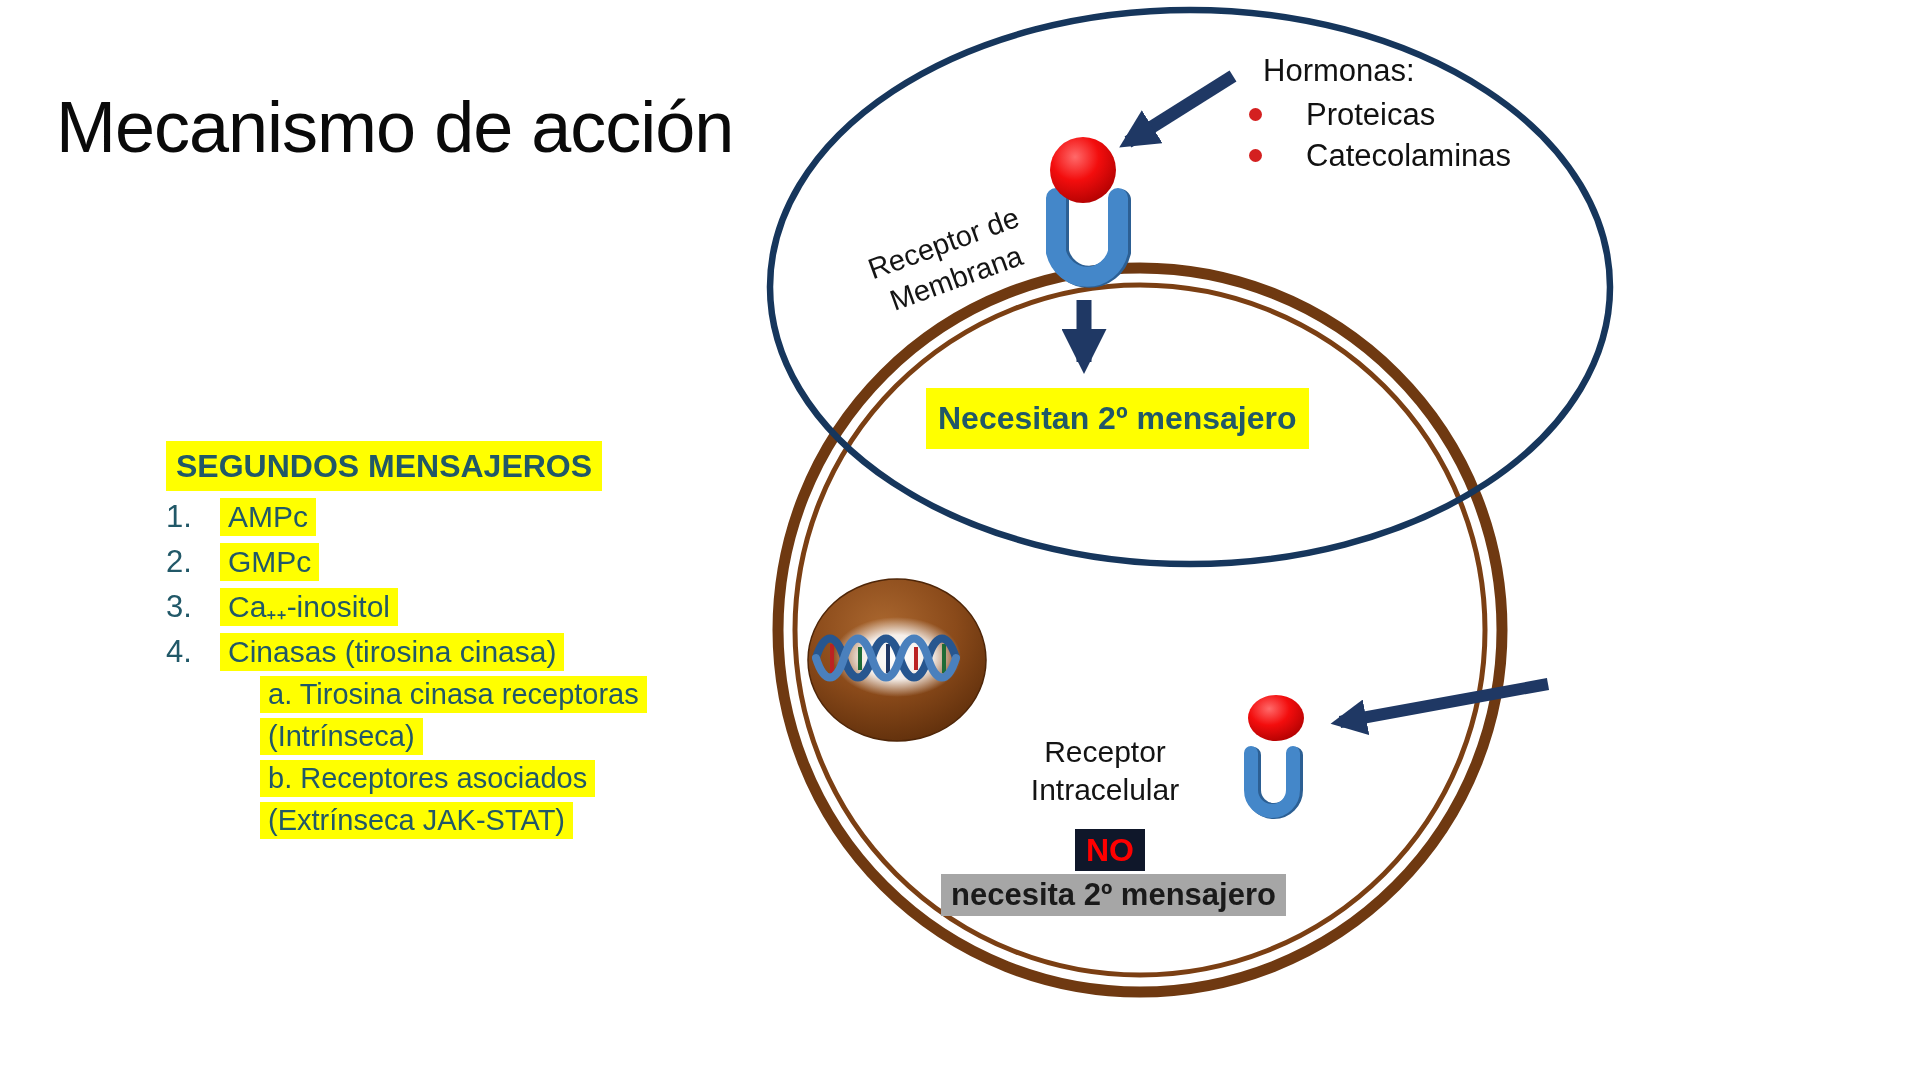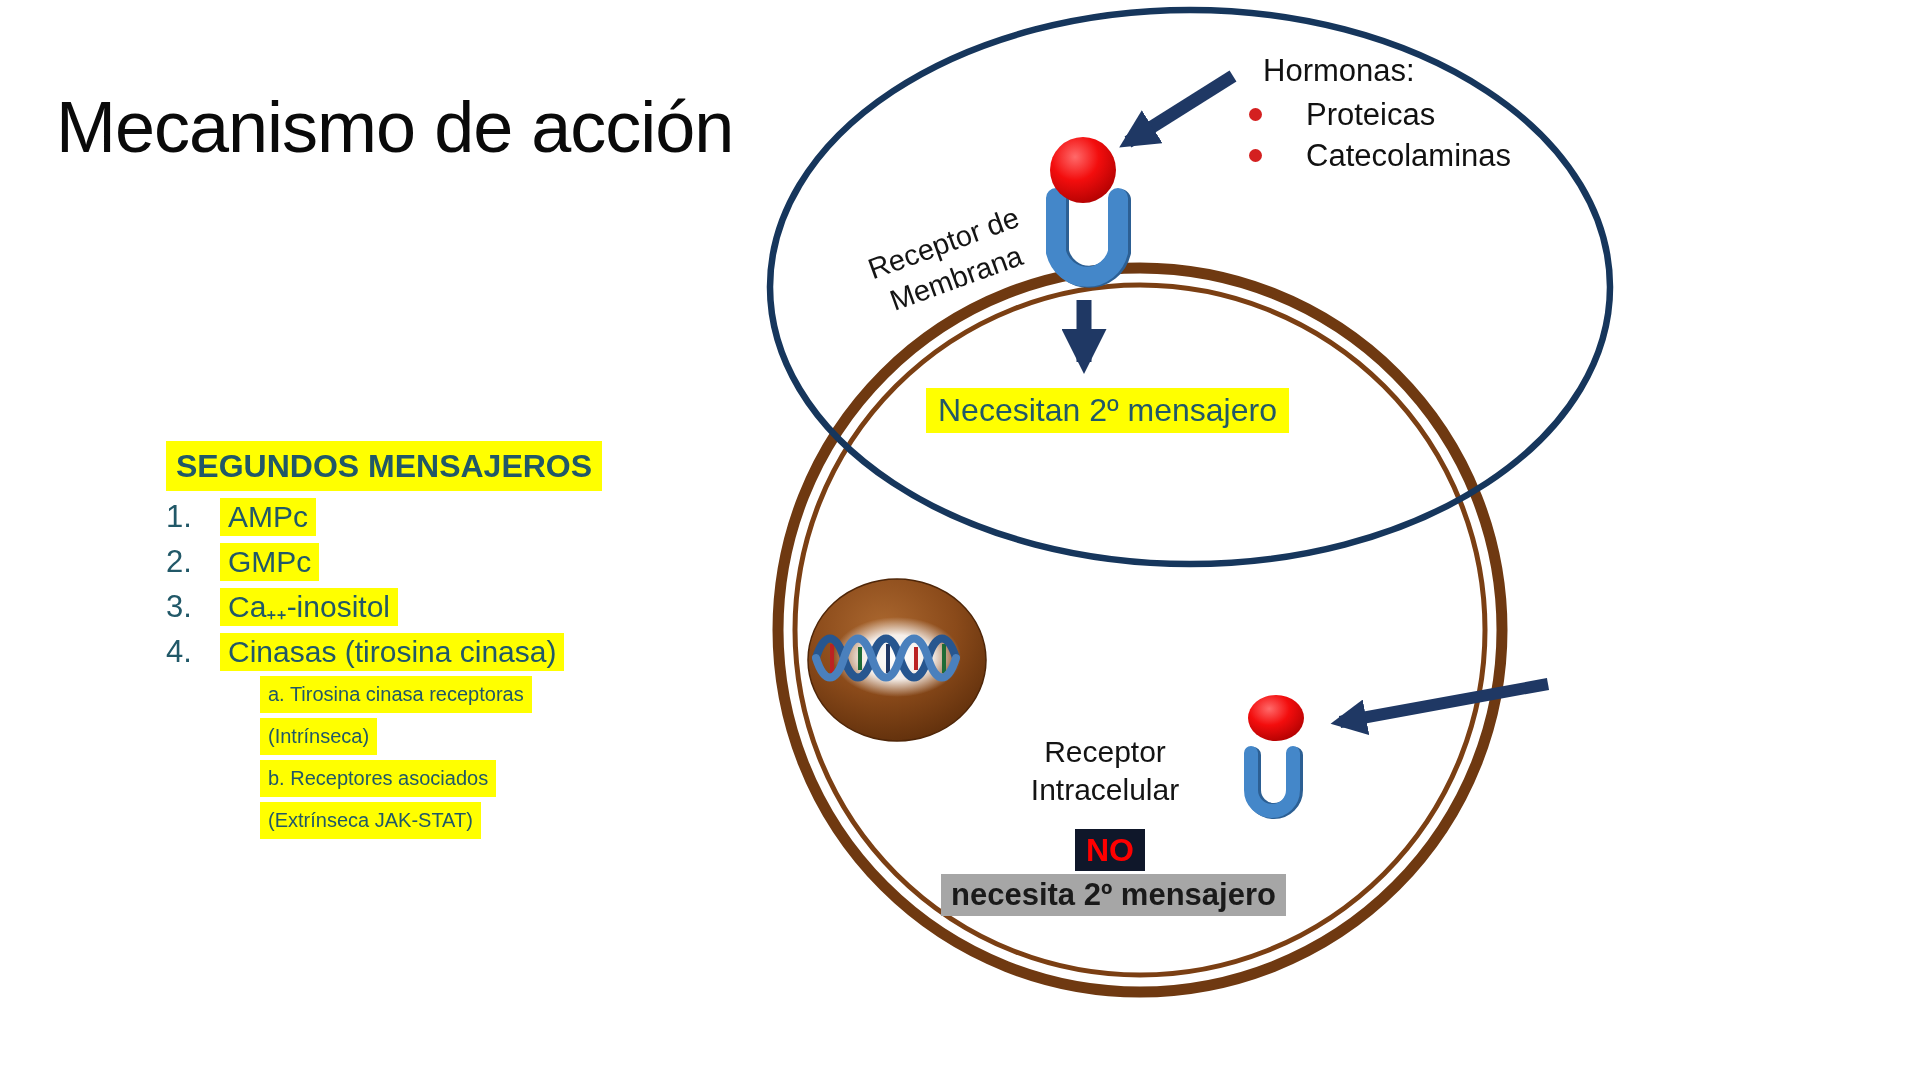--- a/index.html
+++ b/index.html
@@ -17,36 +17,36 @@
     color:#141414;transform:rotate(-20deg);
   }
   .hormone-block{line-height:41px;font-size:31px;color:#111;}
   .hormone-block .hb-head{white-space:nowrap;margin-left:20px;}
   .hb-row{display:flex;align-items:center;white-space:nowrap;gap:16px;}
   .bullet{
     width:13px;height:13px;border-radius:50%;background:#d42020;
     margin:0 28px 0 6px;flex:0 0 auto;
   }
   .note-yellow{
-    left:926px;top:388px;background:#ffff00;color:#215868;font-weight:normal;
-    font-size:32px;padding:4px 12px;white-space:nowrap;
+    left:926px;top:388px;background:#ffff00;color:#215868;font-weight:bold;
+    font-size:32px;padding:12px 12px;white-space:nowrap;
   }
   .sm-block{left:166px;top:441px;width:560px;}
   .sm-heading{
     display:inline-block;background:#ffff00;color:#215868;font-weight:bold;
     font-size:32px;line-height:36px;padding:7px 10px;white-space:nowrap;
   }
   .sm-row{display:flex;margin-top:7px;align-items:flex-start;}
   .sm-num{flex:0 0 54px;font-size:31px;line-height:38px;color:#215868;}
   .sm-label{
     display:inline-block;background:#ffff00;color:#215868;font-size:30px;
     line-height:34px;padding:2px 8px;white-space:nowrap;
   }
   .sm-sub{margin:5px 0 0 94px;}
-  .sm-sub .sm-label{font-size:20px;line-height:33px;}
+  .sm-sub .sm-label{font-size:29px;line-height:33px;}
   .receptor-intracelular{
     left:1015px;top:733px;width:180px;text-align:center;font-size:30px;line-height:38px;color:#141414;
   }
   .note-no{
     left:1075px;top:829px;background:#0f172a;color:#fe0000;font-weight:bold;
     font-size:32px;line-height:40px;padding:1px 11px;
   }
   .note-gray{
     left:941px;top:874px;background:#a6a6a6;color:#1a1a1a;font-weight:bold;
     font-size:31px;line-height:38px;padding:2px 10px;white-space:nowrap;

